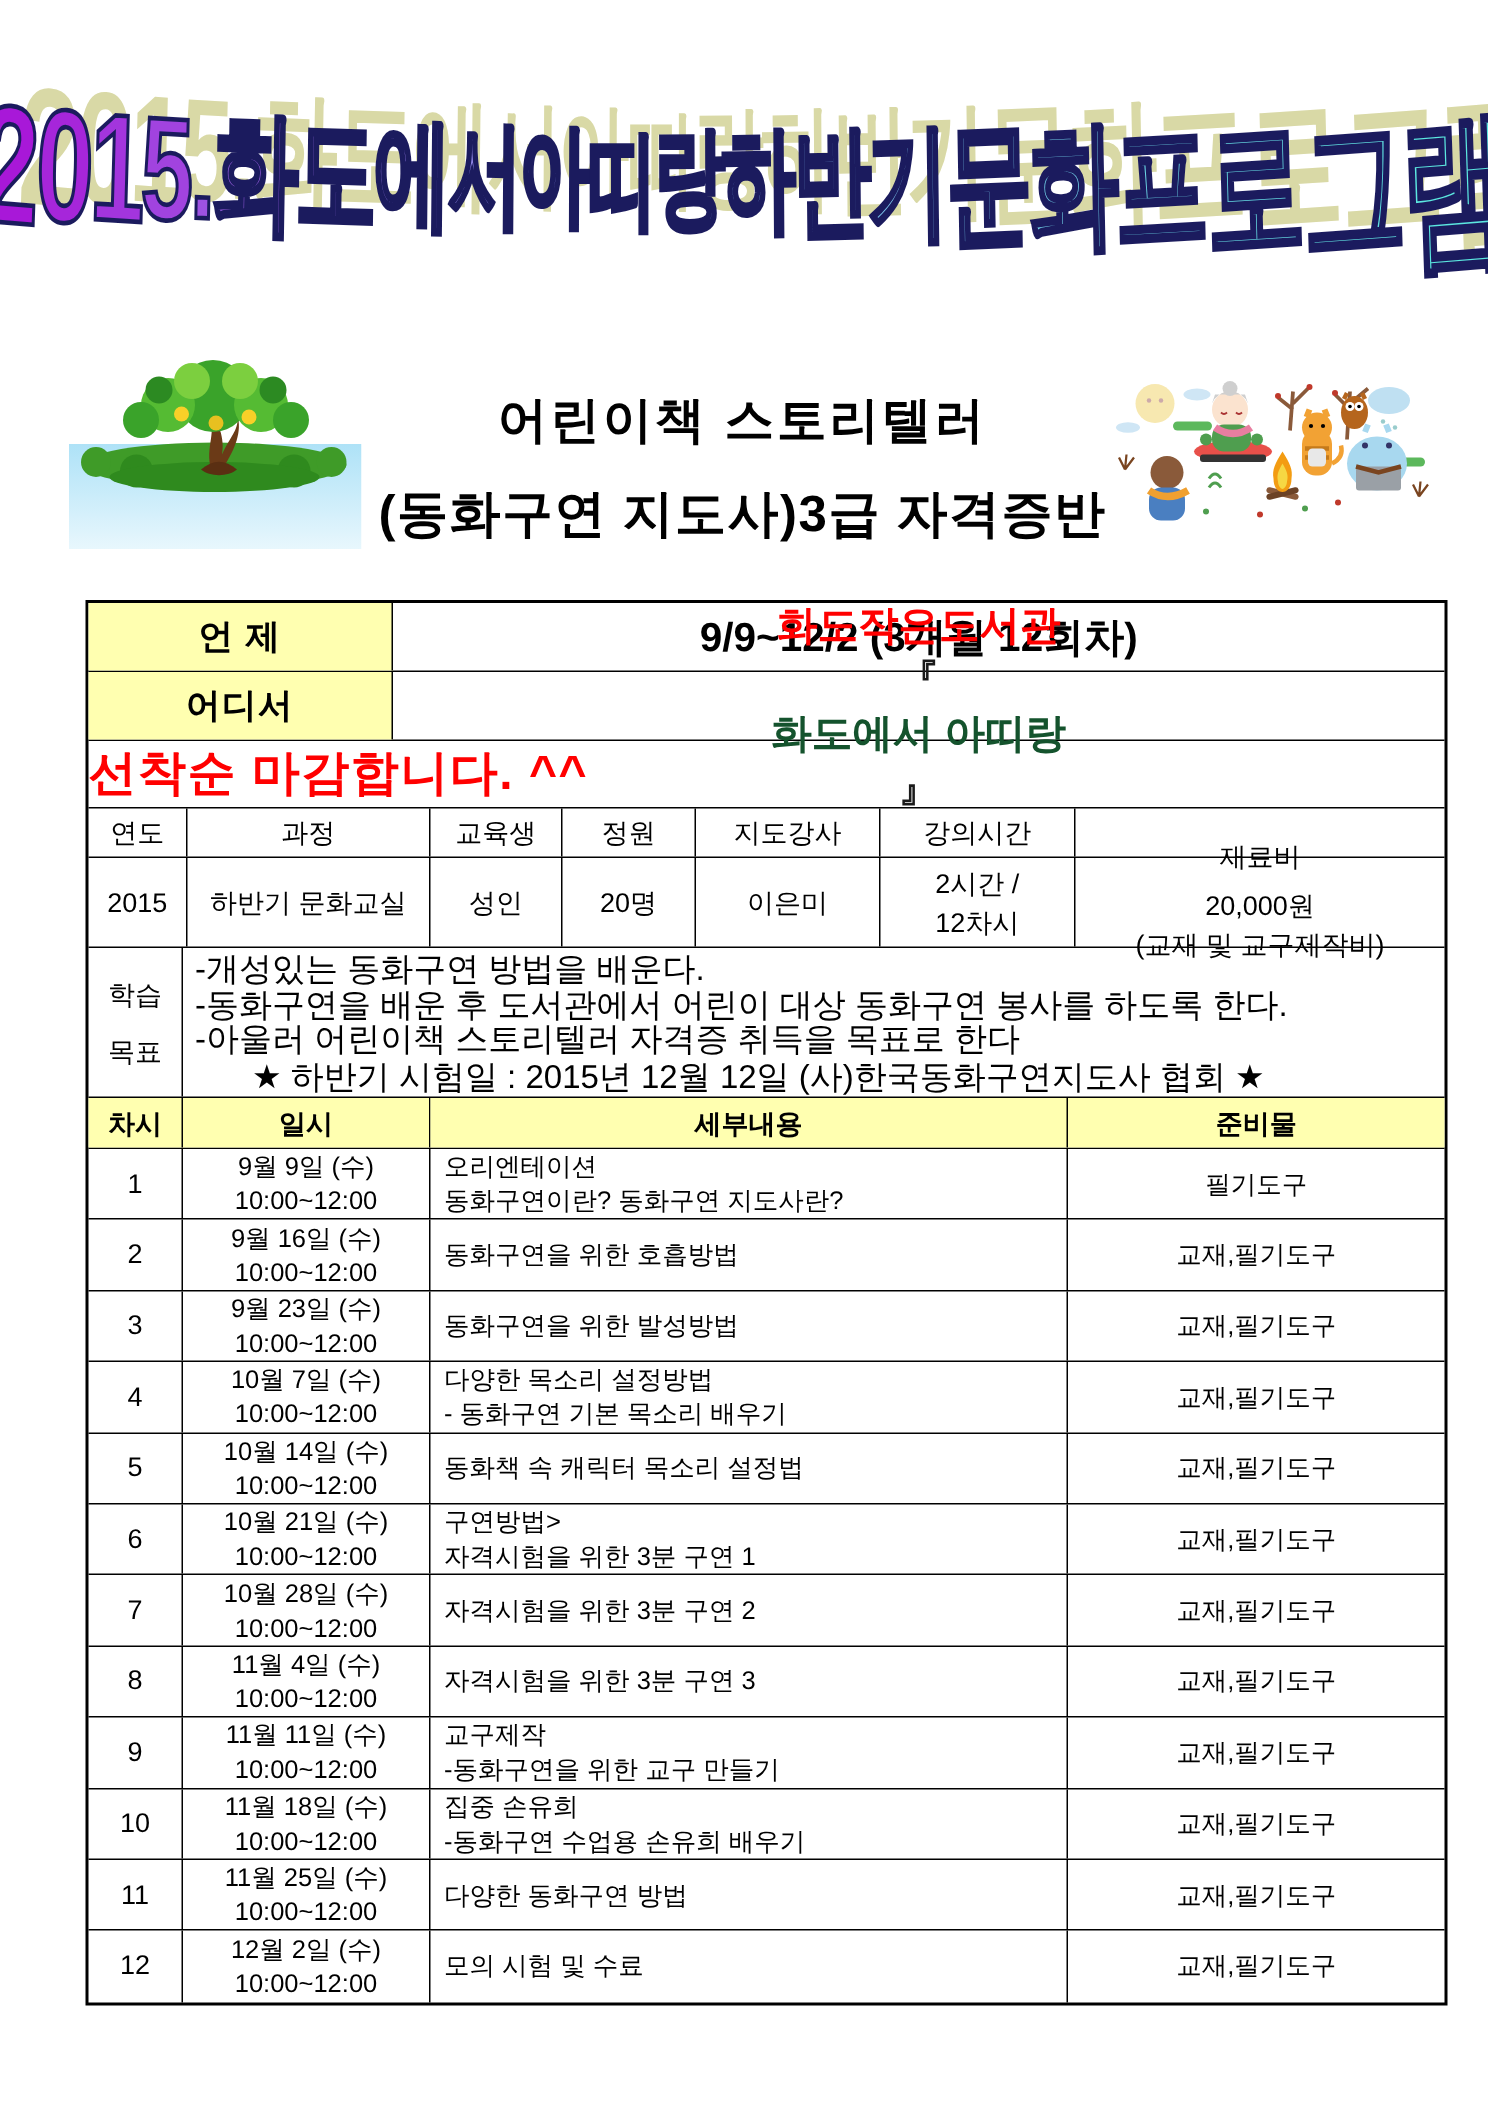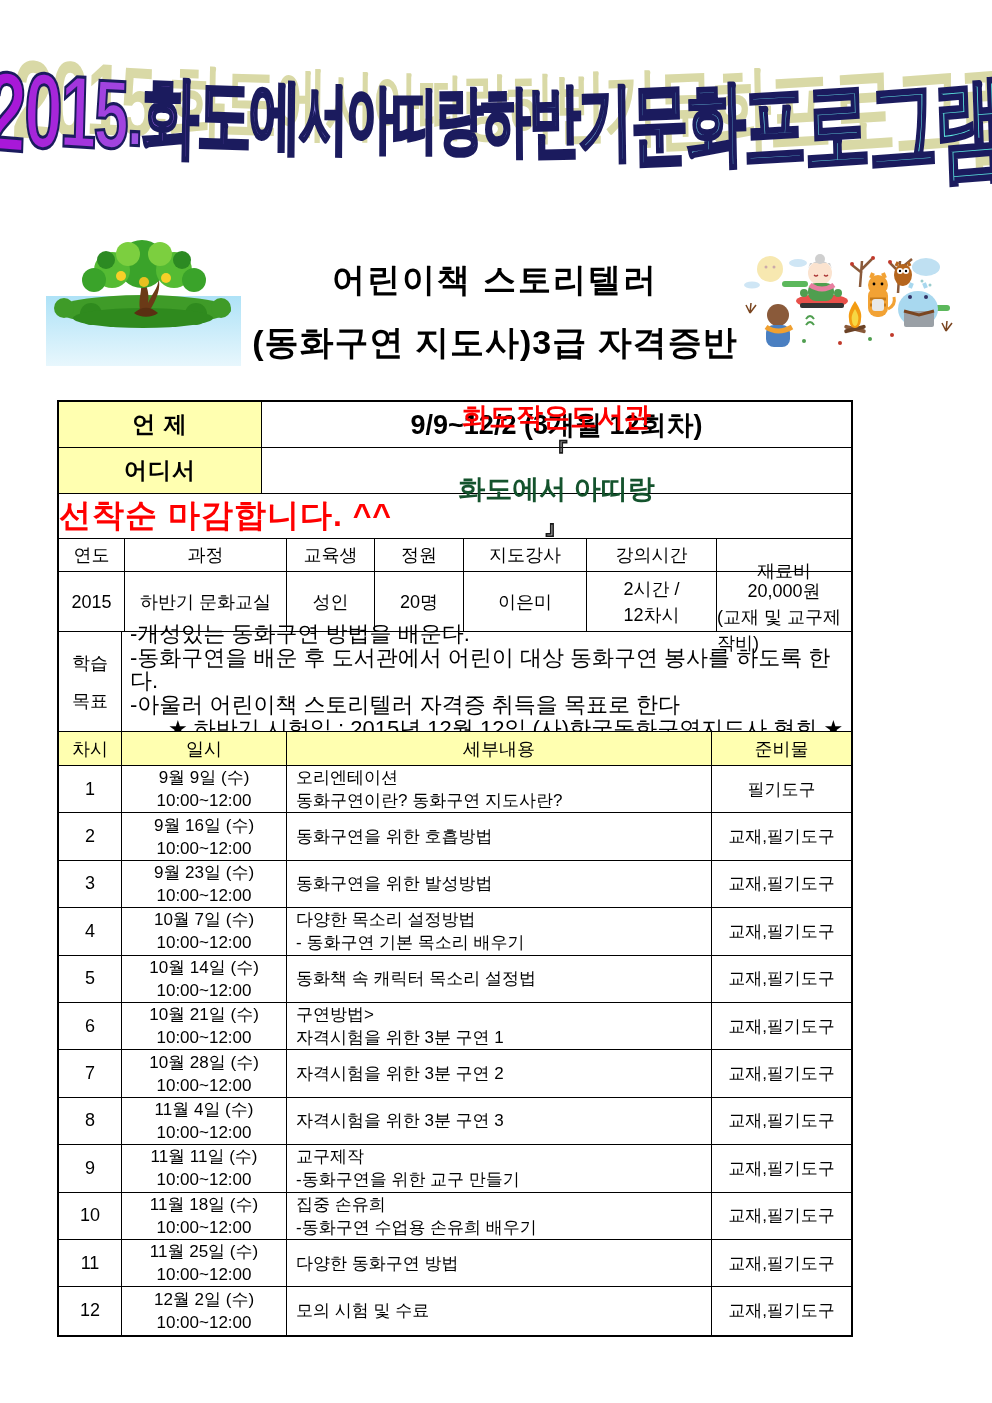--- a/index.html
+++ b/index.html
@@ -24,21 +24,21 @@
   .tree-img{position:absolute;top:238px;left:46px;width:195px;height:128px;}
   .story-img{position:absolute;top:243px;left:740px;width:220px;height:112px;}
   .main-title{
     position:absolute;top:258px;left:245px;width:500px;text-align:center;
     font-weight:bold;color:#000;
   }
   .main-title .l1{font-size:33px;letter-spacing:2px;}
   .main-title .l2{font-size:34px;margin-top:17px;letter-spacing:1px;}
   
   .doc-table{
-    position:absolute;top:400px;left:57px;width:796px;
+    position:absolute;top:400px;left:57px;width:908px;
     border:2px solid #000;box-sizing:border-box;background:#fff;
   }
   .trow{display:flex;border-bottom:1px solid #000;box-sizing:border-box;}
   .trow:last-child{border-bottom:none;}
   .cell{box-sizing:border-box;border-right:1px solid #000;display:flex;align-items:center;justify-content:center;flex-direction:column;}
   .cell:last-child{border-right:none;}
   .yellow{background:#ffffb0;}
   
   .info-row{height:46px;}
   .info-label{width:203px;font-size:23px;font-weight:bold;letter-spacing:1px;}
@@ -60,21 +60,21 @@
   .c-fee{flex:1;margin-top:31px;}
   .course-head .cell{font-size:18px;}
   .course-data .cell{font-size:18px;line-height:26px;}
   
   .goals-row{height:100px;}
   .goals-label{width:63px;font-size:18px;line-height:38px;}
   .goals-body{flex:1;align-items:flex-start;justify-content:center;padding-left:8px;font-size:22px;line-height:23.5px;}
   .goal-exam{margin-left:38px;margin-top:1px;}
   
   .sched-head{height:34px;}
-  .sched-head .cell{font-size:18px;font-weight:normal;}
+  .sched-head .cell{font-size:18px;font-weight:bold;}
   .s-no{width:63px;}
   .s-date{width:165px;}
   .s-content{width:425px;}
   .s-mat{flex:1;}
   .srow{height:47.4px;font-size:17px;}
   .srow .s-no{font-size:18px;}
   .srow .s-date{line-height:23px;}
   .srow .s-content{align-items:flex-start;padding-left:9px;line-height:23px;}
 </style>
 </head>

